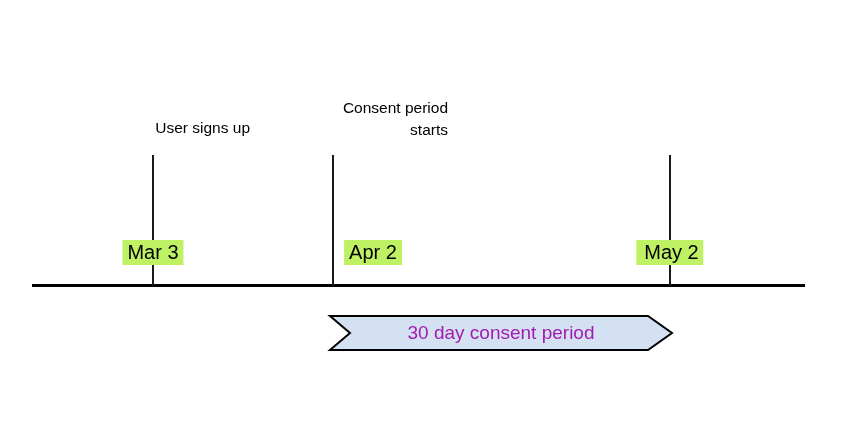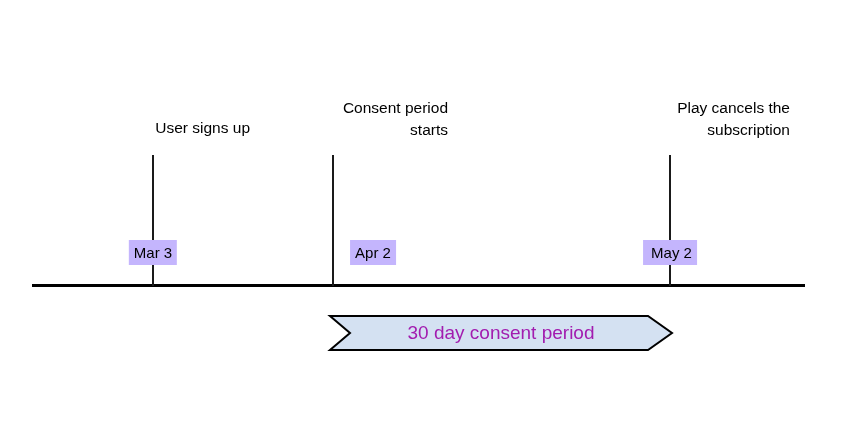--- a/index.html
+++ b/index.html
@@ -38,23 +38,23 @@
     font-size: 15.5px;
     line-height: 22px;
     color: #000000;
     white-space: pre-line;
     transform: translateX(-50%);
   }
 
   
   .date-chip {
     position: absolute;
-    background: #c4b5fd;
+    background: #bef264;
     color: #000000;
-    font-size: 15px;
+    font-size: 20px;
     line-height: 25px;
     height: 25px;
     padding: 0 5px;
     text-align: center;
     transform: translateX(-50%);
     white-space: nowrap;
   }
 
   
   .banner {
@@ -87,22 +87,20 @@
 
   <div class="event-label" style="left:140px; top:117px; width:220px;">User signs up</div>
   <div class="stem" style="left:152px; top:155px; height:131px;"></div>
   <div class="date-chip" style="left:153px; top:240px;">Mar 3</div>
 
   <div class="event-label" style="left:333px; top:97px; width:230px;">Consent period
 starts</div>
   <div class="stem" style="left:332px; top:155px; height:131px;"></div>
   <div class="date-chip" style="left:333px; top:240px;margin-left:40px;">Apr 2</div>
 
-  <div class="event-label" style="left:670px; top:97px; width:240px;">Play cancels the
-subscription</div>
   <div class="stem" style="left:669px; top:155px; height:131px;"></div>
   <div class="date-chip" style="left:670px; top:240px;padding-left:8px;">May 2</div>
 
   <div class="banner" style="left:330px; top:316px; width:342px; height:34px;">
     <svg width="342" height="34" viewBox="0 0 342 34">
       <polygon points="0,0 318,0 342,17 318,34 0,34 20,17" fill="#d4e1f2" stroke="#000000" stroke-width="2" stroke-linejoin="miter"></polygon>
     </svg>
     <div class="banner-text">30 day consent period</div>
   </div>
 

